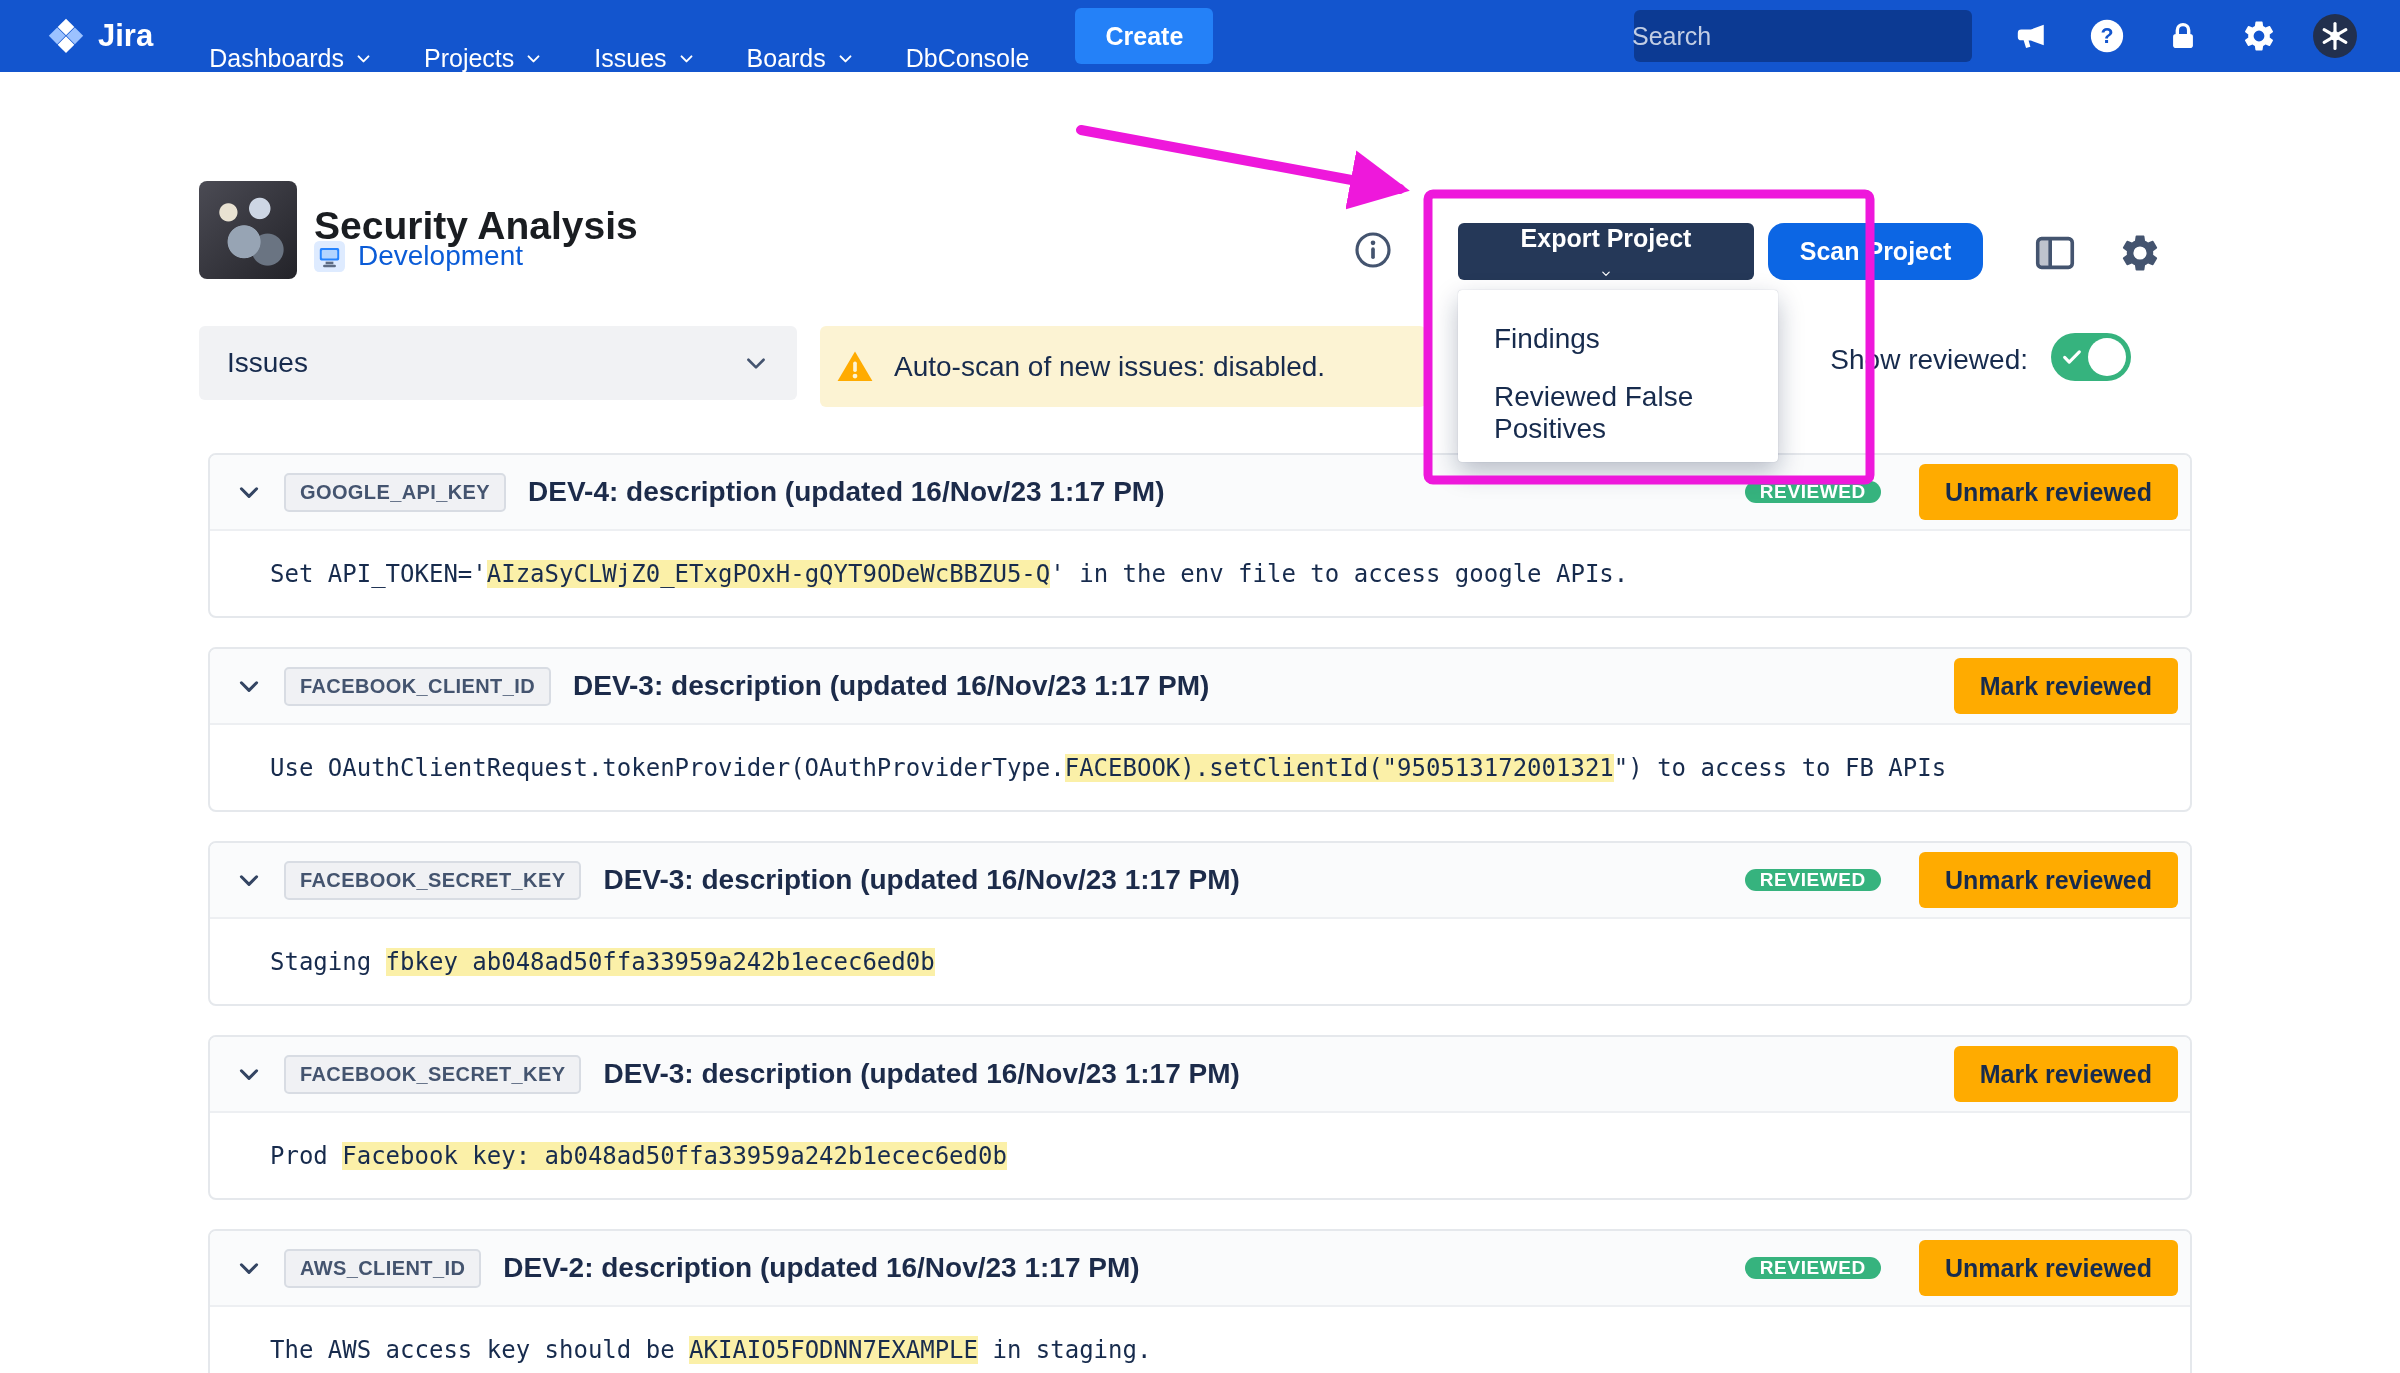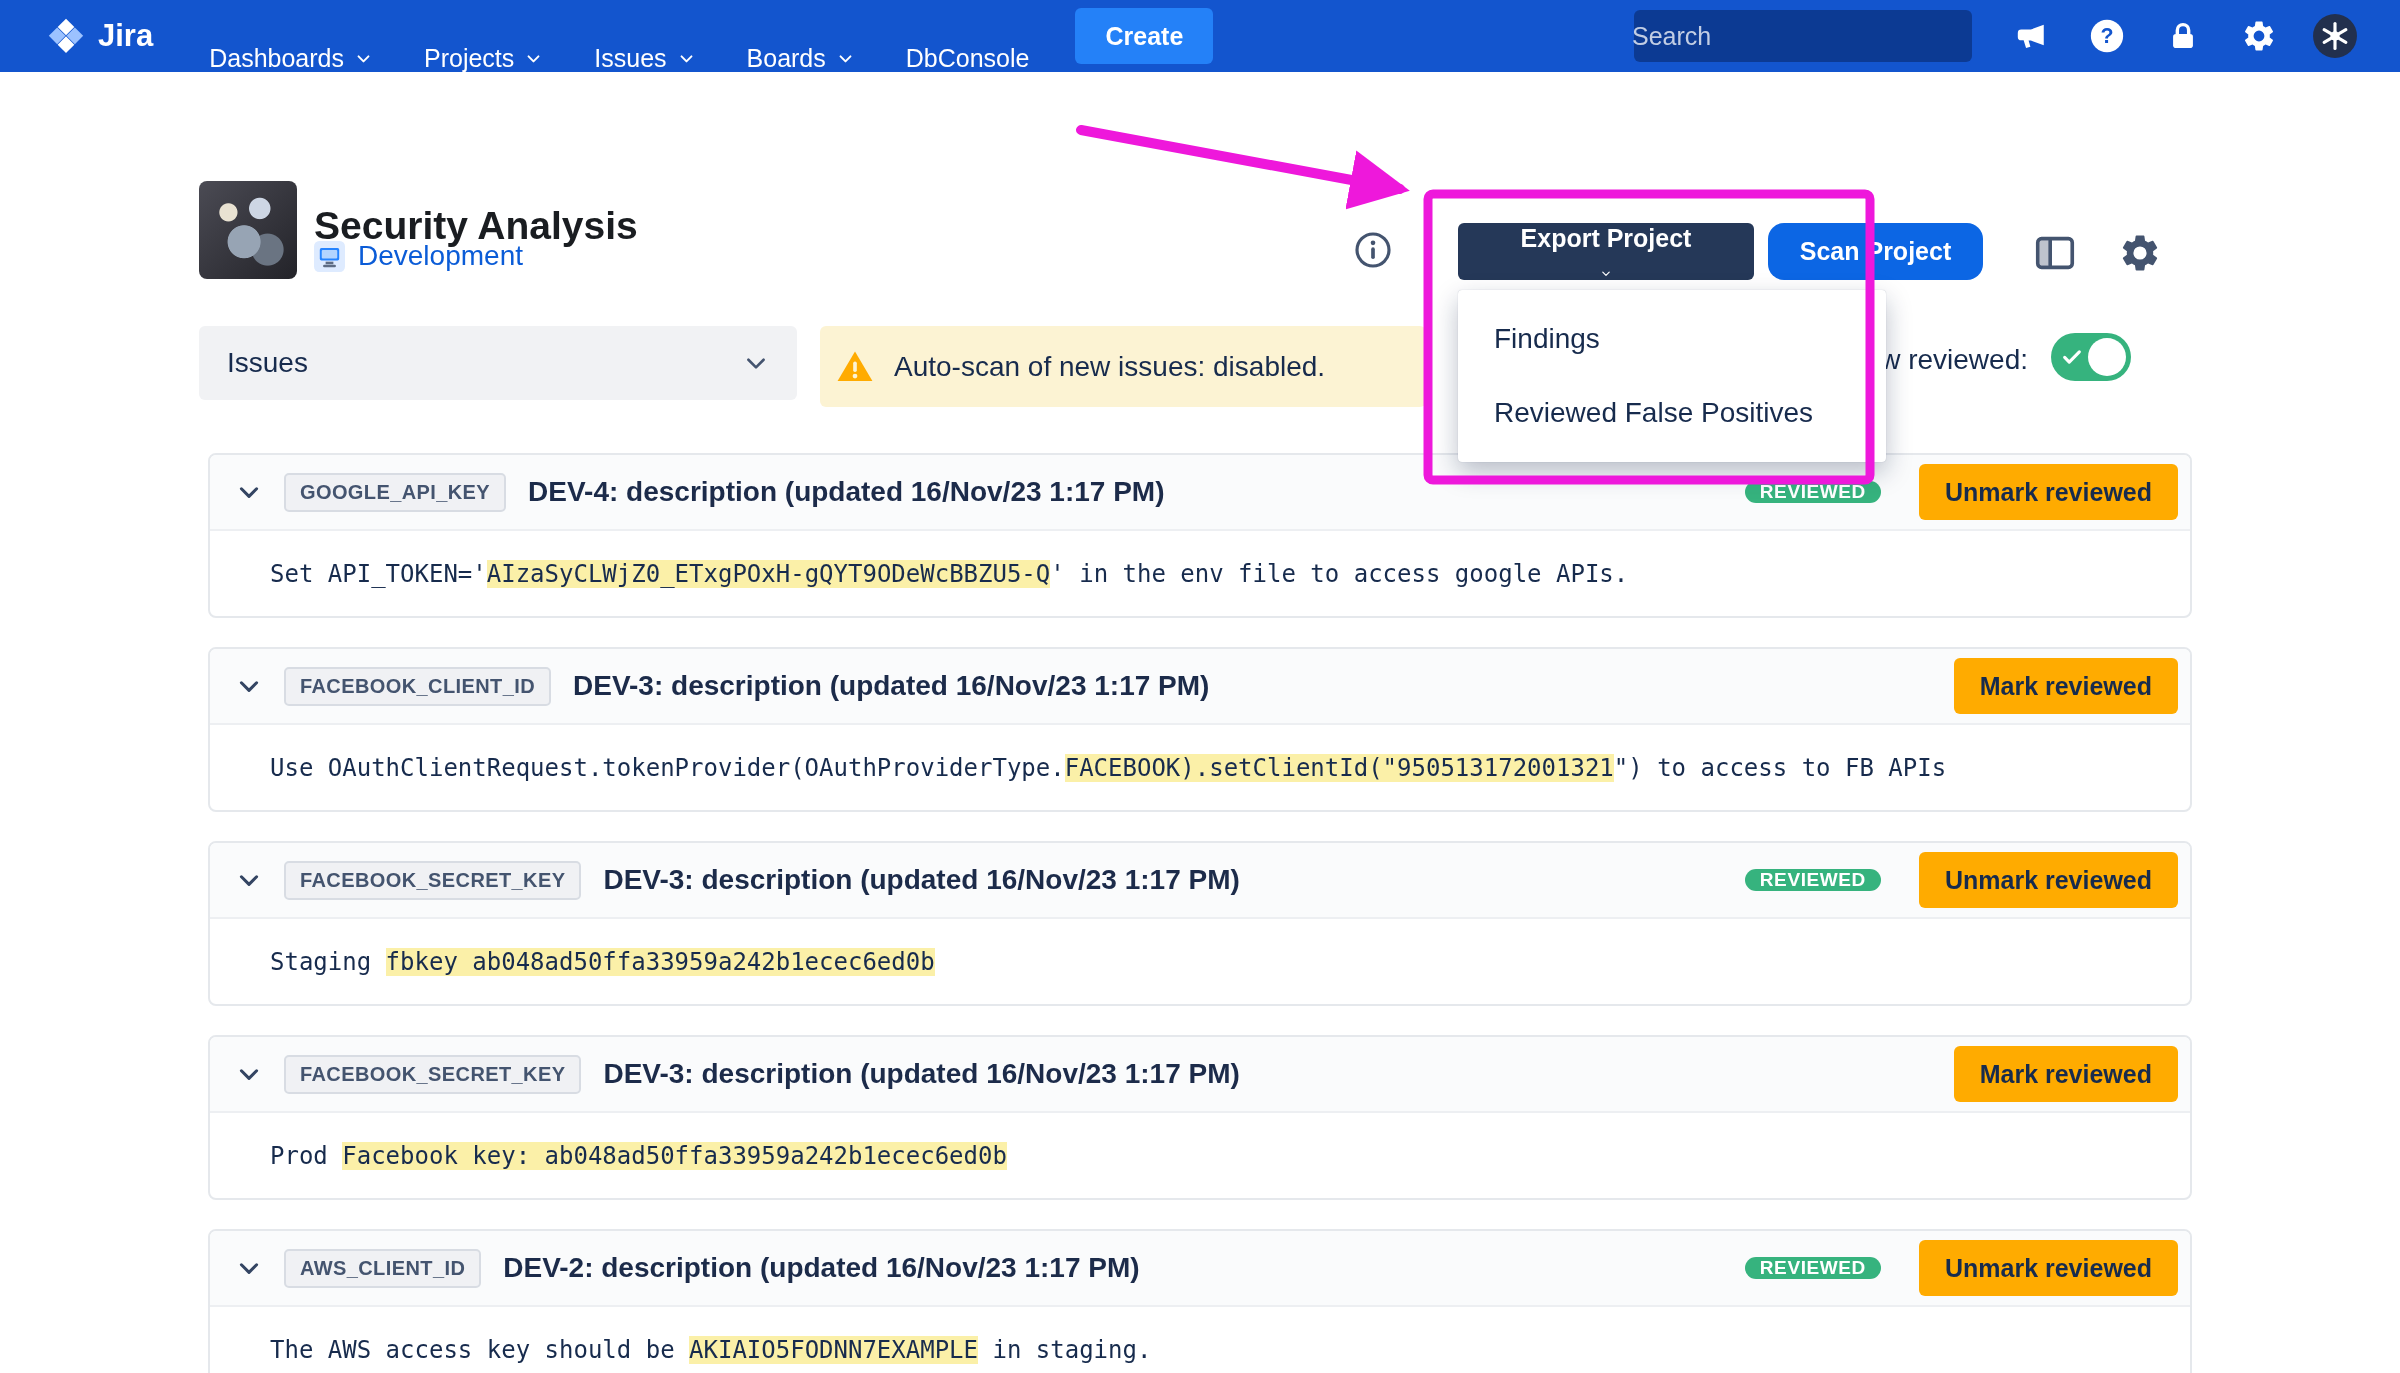--- a/index.html
+++ b/index.html
@@ -42,21 +42,21 @@
   .export-btn{position:absolute;left:1458px;top:223px;width:296px;height:57px;border:none;border-radius:6px;
               background:var(--export-dark,#253858);color:#fff;font-size:25px;font-weight:600;
               display:flex;align-items:center;justify-content:center;gap:15px;cursor:pointer;font-family:inherit;flex-direction:column;}
   .scan-btn{position:absolute;left:1768px;top:223px;width:215px;height:57px;border:none;border-radius:16px;
             background:var(--scan-blue,#0C66E4);color:#fff;font-size:25px;font-weight:600;cursor:pointer;font-family:inherit;}
   .tool-icon{position:absolute;top:226px;width:54px;height:54px;display:flex;align-items:center;justify-content:center;cursor:pointer;color:#44546F;}
   .tool-icon.panels{left:2028px;}
   .tool-icon.gear{left:2113px;}
 
   
-  .dropdown{position:absolute;left:1458px;top:290px;width:428px;background:#fff;border-radius:4px;
+  .dropdown{position:absolute;left:1458px;top:290px;width:320px;background:#fff;border-radius:4px;
             box-shadow:0 10px 26px rgba(9,30,66,.28),0 0 1px rgba(9,30,66,.3);padding:12px 0;z-index:6;}
   .dropdown-item{height:74px;display:flex;align-items:center;padding:0 36px;font-size:28px;color:#172B4D;cursor:pointer;}
 
   
   .issues-select{position:absolute;left:199px;top:326px;width:598px;height:74px;background:#F1F2F4;border-radius:6px;
                  display:flex;align-items:center;justify-content:space-between;padding:0 28px;box-sizing:border-box;
                  font-size:28px;color:#172B4D;cursor:pointer;}
   .warning-banner{position:absolute;left:820px;top:326px;width:606px;height:81px;background:var(--warning-bg,#FCF3D3);
                   border-radius:6px;display:flex;align-items:center;gap:20px;padding:0 16px;box-sizing:border-box;
                   font-size:28px;color:#172B4D;}

